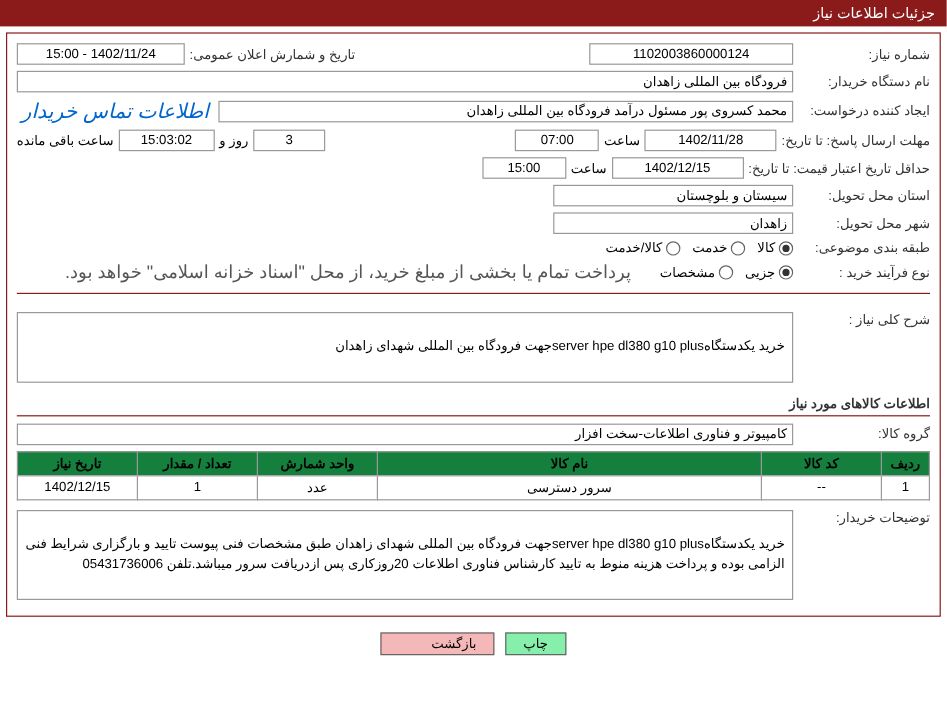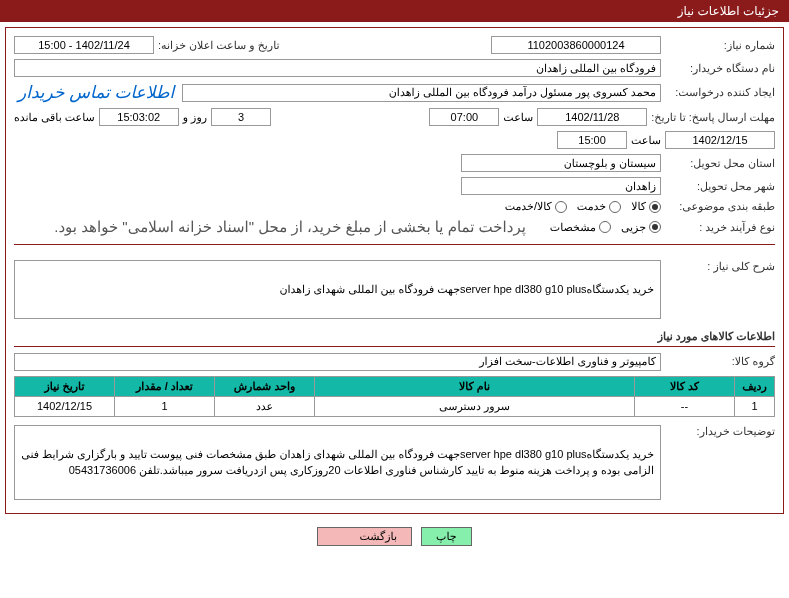--- a/index.html
+++ b/index.html
@@ -111,21 +111,21 @@
   border-collapse: collapse;
   font-size: 11px;
   margin: 4px 0 8px 0;
 }
 table.data-table th, table.data-table td {
   border: 1px solid #999;
   padding: 3px 5px;
   text-align: center;
 }
 table.data-table th {
-  background: #14b8a6;
+  background: #15803d;
   font-weight: bold;
 }
 .btn-row {
   text-align: center;
   padding: 8px 0 4px 0;
 }
 .btn {
   border: 1px solid #666;
   padding: 2px 14px;
   font-size: 11px;
@@ -174,21 +174,21 @@
 <div class="content-layer">
 
 <div class="header-bar">جزئیات اطلاعات نیاز</div>
 
 <div class="outer-container">
 
   <div class="row">
     <span class="label">شماره نیاز:</span>
     <input class="inp" style="width: 170px;" value="1102003860000124">
     <span class="spacer"></span>
-    <span class="label label-sm">تاریخ و ساعت اعلان خزانه:</span>
+    <span class="label label-sm">تاریخ و شمارش اعلان عمومی:</span>
     <input class="inp" style="width: 140px;" value="1402/11/24 - 15:00">
   </div>
 
   <div class="row">
     <span class="label">نام دستگاه خریدار:</span>
     <input class="inp right wide" value="فرودگاه بین المللی زاهدان" style="">
   </div>
 
   <div class="row">
     <span class="label">ایجاد کننده درخواست:</span>
@@ -202,20 +202,21 @@
     <span class="label-sm">ساعت</span>
     <input class="inp" style="width: 70px;" value="07:00">
     <span class="spacer"></span>
     <input class="inp" style="width: 60px;" value="3">
     <span class="label-sm">روز و</span>
     <input class="inp" style="width: 80px;" value="15:03:02">
     <span class="label-sm">ساعت باقی مانده</span>
   </div>
 
   <div class="row">
+    <span class="label" style="min-width:130px">حداقل تاریخ اعتبار قیمت: تا تاریخ:</span>
     <input class="inp" style="width: 110px;" value="1402/12/15">
     <span class="label-sm">ساعت</span>
     <input class="inp" style="width: 70px;" value="15:00">
   </div>
 
   <div class="row">
     <span class="label">استان محل تحویل:</span>
     <input class="inp right" style="width: 200px;" value="سیستان و بلوچستان">
   </div>
 

